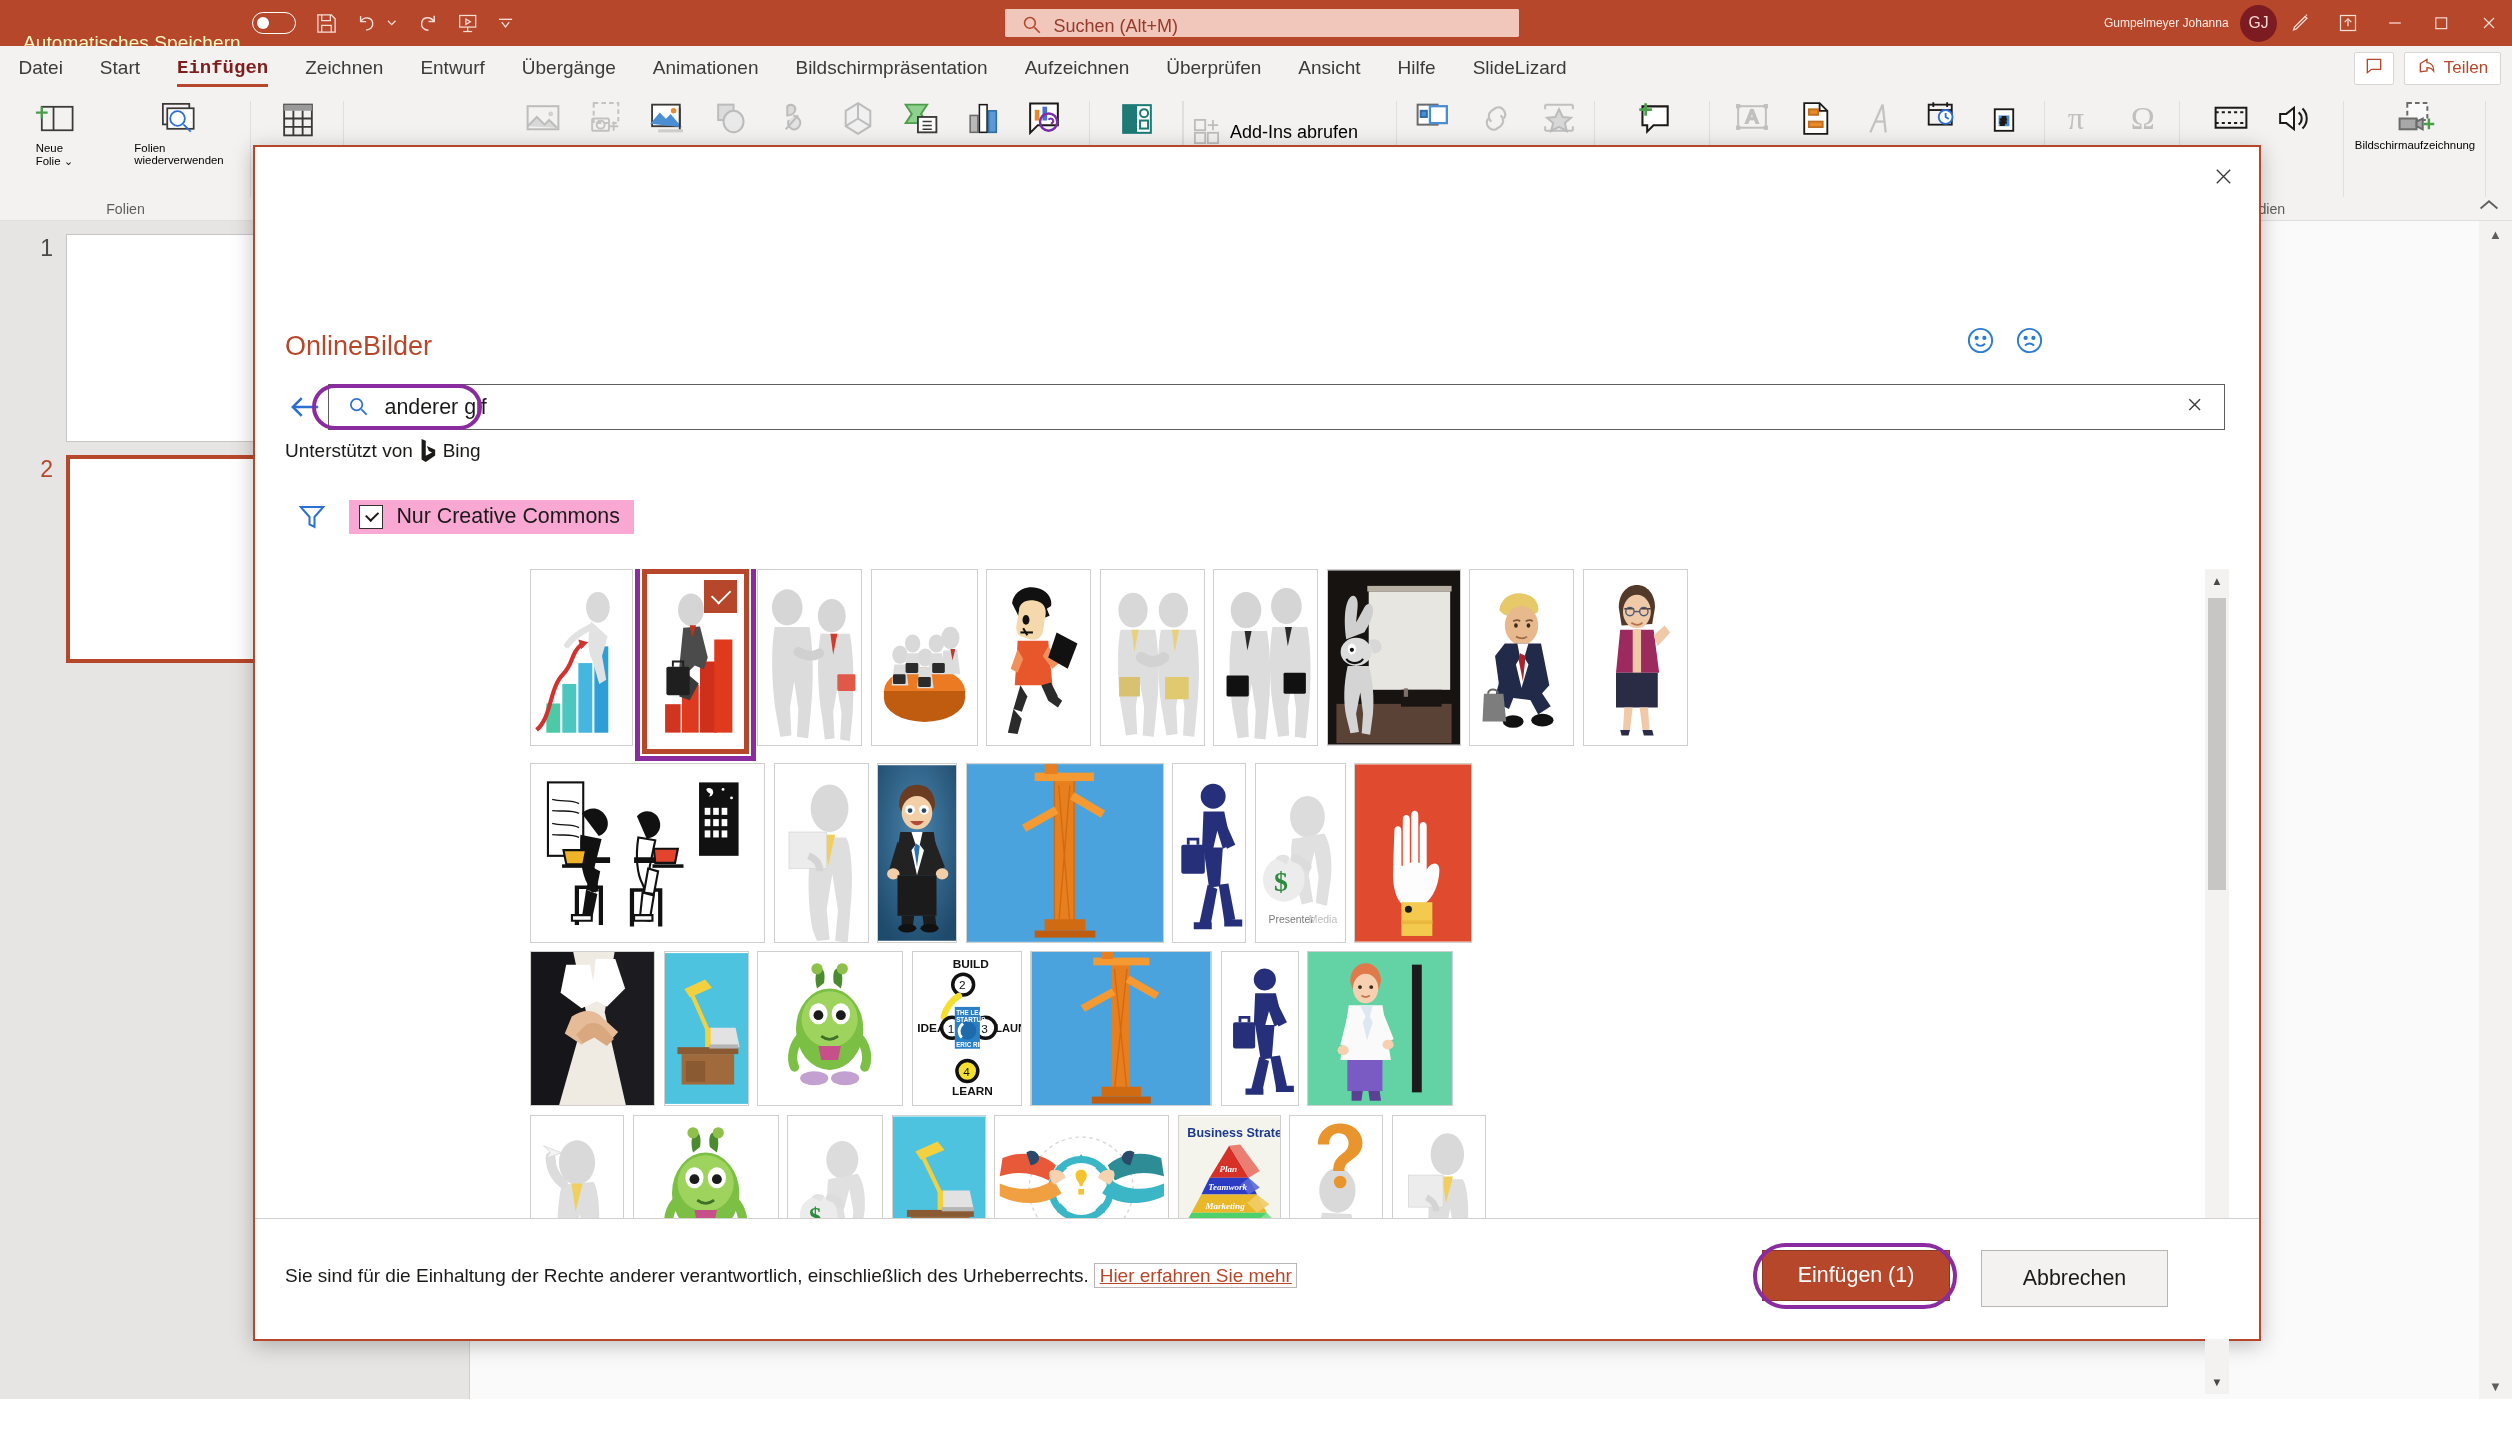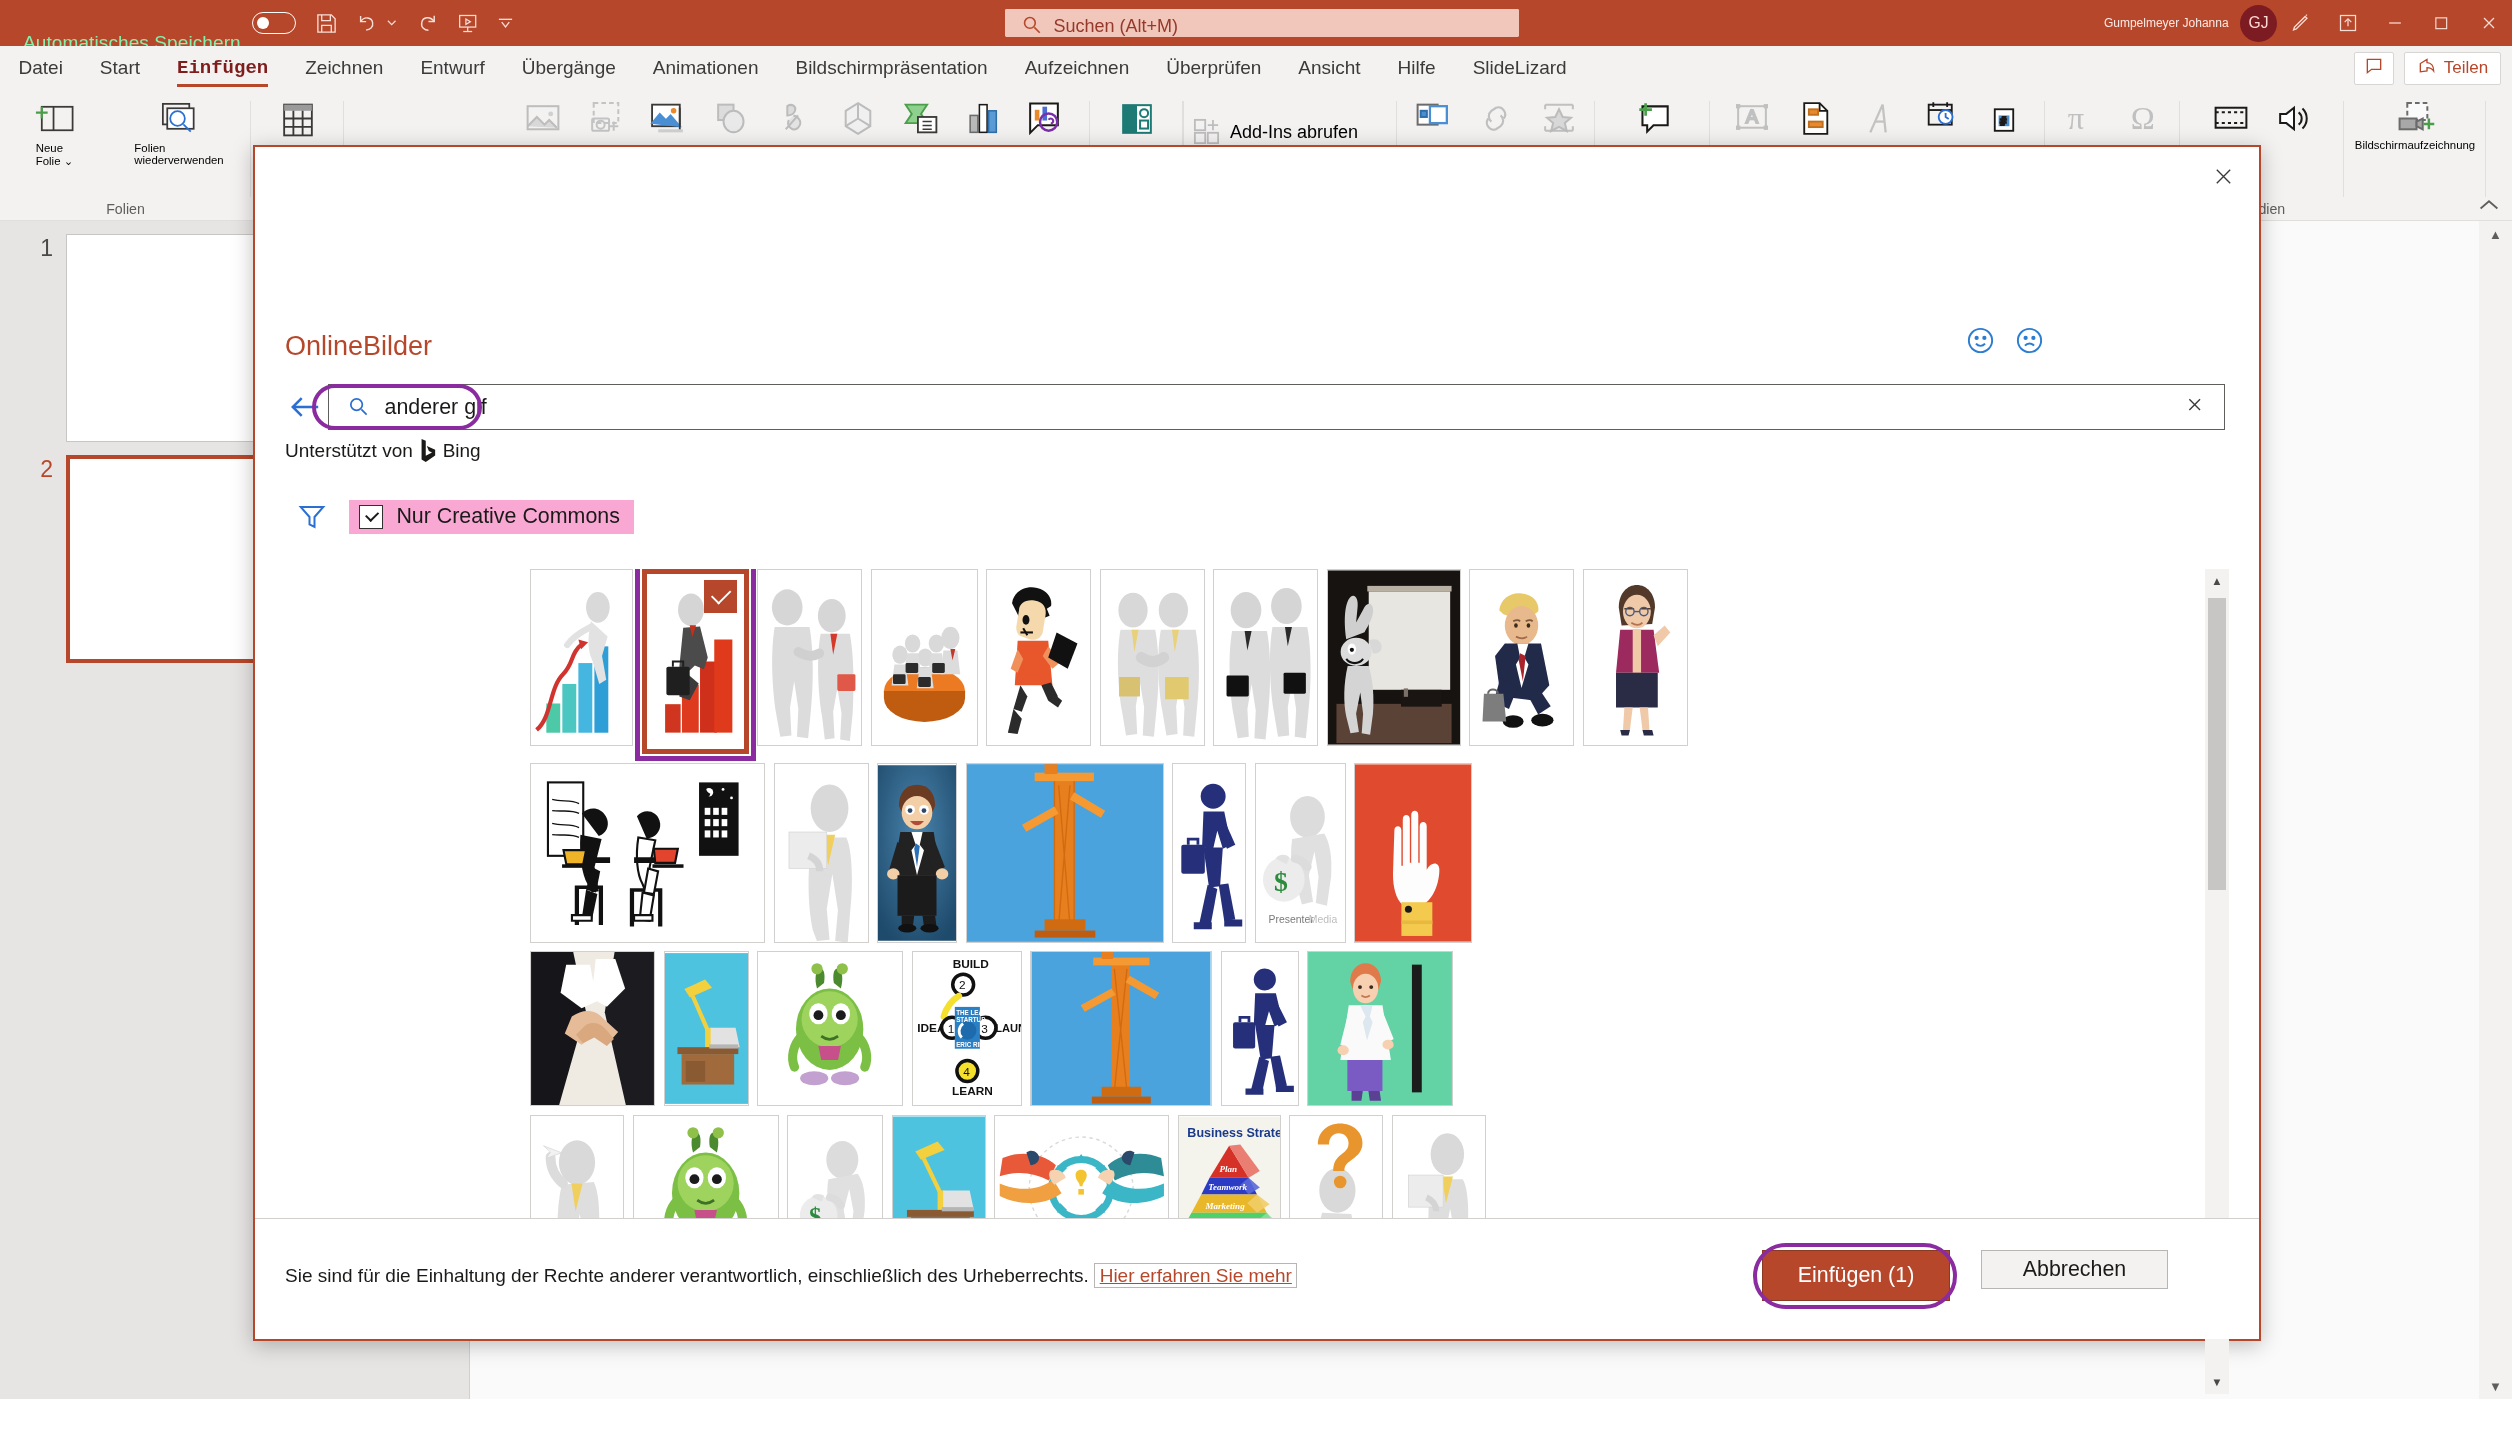--- a/index.html
+++ b/index.html
@@ -9,21 +9,21 @@
     background: #ffffff;
     overflow: hidden;
   }
   .app { position: relative; width: 2512px; height: 1449px; }
 
   
   .titlebar {
     position: absolute; left:0; top:0; width:2512px; height:46px;
     background:#b7472a; display:flex; align-items:center;
   }
-  .tb-autosave-label { color:#86efac; font-size:19px; margin-left:23px; letter-spacing:0.1px;margin-top:40px;}
+  .tb-autosave-label { color:#fef9c3; font-size:19px; margin-left:23px; letter-spacing:0.1px;margin-top:40px;}
   .toggle {
     width:44px; height:21.4px; border:1.8px solid #ffffff; border-radius:11.4px;
     margin-left:11.4px; position:relative; background:transparent;
   }
   .toggle .knob { position:absolute; left:3.6px; top:3.6px; width:12px; height:12px; border-radius:50%; background:#fff; }
   .tb-icon { color:#f7ded7; margin-left:18.5px; display:flex; align-items:center; justify-content:center; }
   .tb-icon svg { display:block; }
   .tb-filename {
     position:absolute; left:0; right:0; text-align:center; color:#fbeae6;
     font-size:19px; pointer-events:none;
@@ -169,21 +169,21 @@
   .cplink { color:#b7472a; text-decoration:underline; border:0.7px solid #b8b6b4; padding:1.4px 4.3px; margin-left:5.7px;}
   .btn-insert {
     position:absolute; right:309px; top:31px; width:188px; height:51px; background:#b7472a; color:#fff;
     border:1.4px solid #8a3a22; display:flex; align-items:center; justify-content:center; font-size:21.4px;
   }
   .btn-insert-ring {
     position:absolute; right:302px; top:24px; width:204px; height:66px; border:4.3px solid #8a2ca0;
     border-radius:33px; pointer-events:none;
   }
   .btn-cancel {
-    position:absolute; right:91px; top:31px; width:187px; height:39px; background:#f3f2f1; color:#1b1a19;
+    position:absolute; right:91px; top:31px; width:187px; height:57px; background:#f3f2f1; color:#1b1a19;
     border:0.7px solid #b8b6b4; display:flex; align-items:center; justify-content:center; font-size:21.4px;
   }
   svg.full { width:100%; height:100%; display:block; }
 </style>
 </head>
 <body>
 
 <div class="app">
 
   <div class="titlebar">

